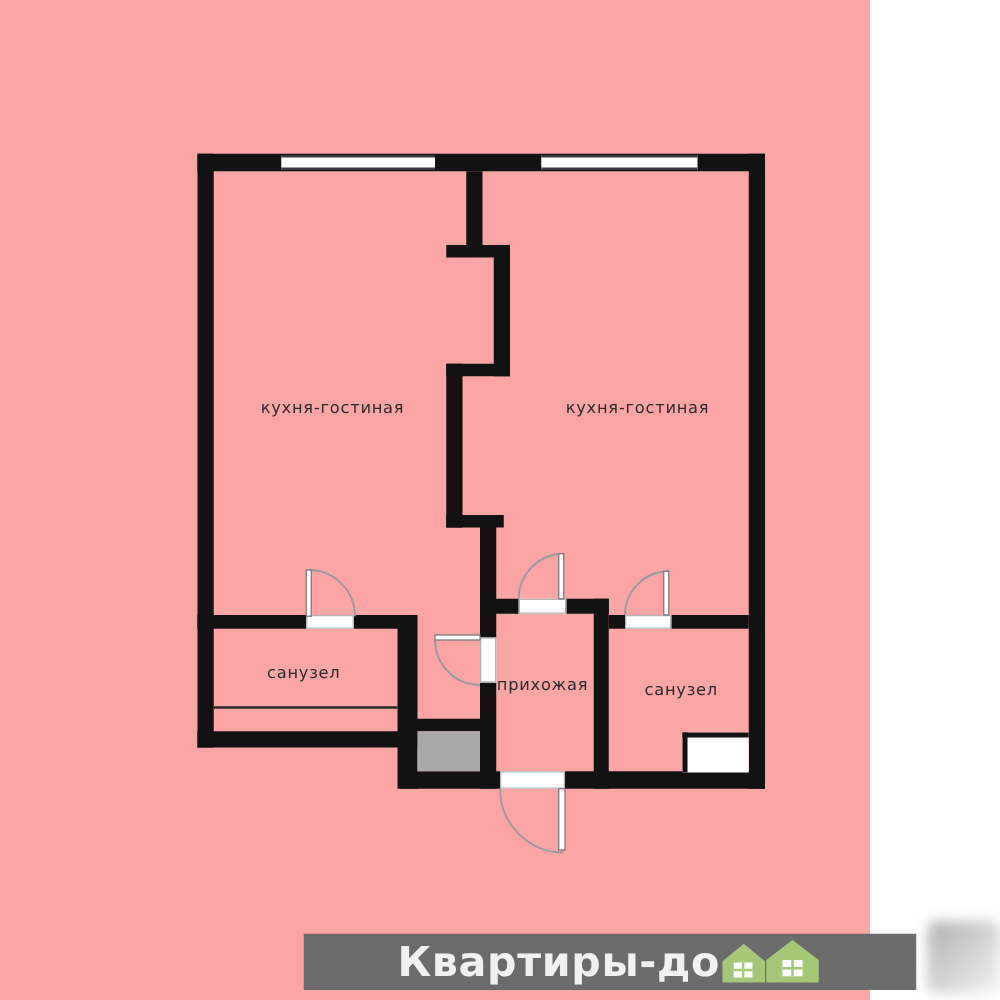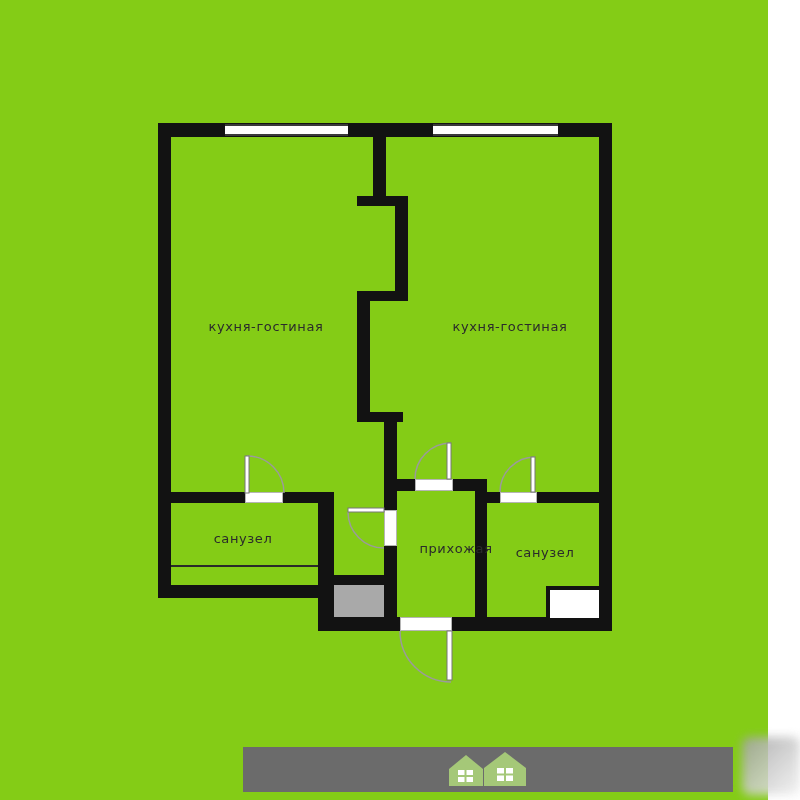--- a/index.html
+++ b/index.html
@@ -1,18 +1,18 @@
 <!DOCTYPE html>
 <html><head>
 <meta charset="utf-8">
 <style>
   html,body{margin:0;padding:0;}
   body{width:800px;height:800px;background:#ffffff;overflow:hidden;
        font-family:"DejaVu Sans","Liberation Sans",sans-serif;}
-  .canvas{position:relative;width:768px;height:800px;background:#84cc16;}
+  .canvas{position:relative;width:696px;height:800px;background:#fca5a5;}
 
   
   .wall{position:absolute;background:#121212;}
   .window{position:absolute;background:#fff;border-top:2px solid #3a3a3a;border-bottom:2px solid #3a3a3a;box-sizing:border-box;}
   .threshold{position:absolute;background:#fff;border:1px solid #b5b5b5;box-sizing:border-box;}
   .shaft{position:absolute;background:#a9a9a9;}
   .niche{position:absolute;background:#fff;border-left:4px solid #121212;border-top:4px solid #121212;box-sizing:border-box;}
   .thinline{position:absolute;background:#2a2a2a;}
   .doors{position:absolute;left:0;top:0;pointer-events:none;}
 
@@ -88,25 +88,26 @@
       <rect x="447" y="443" width="4" height="36"></rect>
       <rect x="531" y="457" width="4" height="35"></rect>
       <rect x="348" y="508" width="36" height="4"></rect>
       <rect x="447" y="631" width="5" height="49"></rect>
     </g>
   </svg>
 
   <div class="room-label" style="left:166px;top:319px;width:200px;">кухня-гостиная</div>
   <div class="room-label" style="left:410px;top:319px;width:200px;">кухня-гостиная</div>
   <div class="room-label" style="left:170px;top:531px;width:146px;">санузел</div>
-  <div class="room-label" style="left:395px;top:541px;width:78px;margin-left:22px;">прихожая</div>
+  <div class="room-label" style="left:395px;top:541px;width:78px;">прихожая</div>
   <div class="room-label" style="left:492px;top:545px;width:106px;">санузел</div>
 
   <div class="wm-bar">
     <div class="wm-text">
+      <span>Квартиры-до</span>
         <svg class="wm-houses" width="80" height="36" viewBox="0 0 80 36">
         <polygon points="1,17 18,3 35,17 35,34 1,34" fill="#a5c878"></polygon>
         <polygon points="36,16 57,0 78,16 78,34 36,34" fill="#a5c878"></polygon>
         <rect x="10" y="18" width="15" height="12" fill="#ffffff"></rect>
         <line x1="17.5" y1="18" x2="17.5" y2="30" stroke="#a5c878" stroke-width="2"></line>
         <line x1="10" y1="24" x2="25" y2="24" stroke="#a5c878" stroke-width="2"></line>
         <rect x="49" y="16" width="16" height="13" fill="#ffffff"></rect>
         <line x1="57" y1="16" x2="57" y2="29" stroke="#a5c878" stroke-width="2"></line>
         <line x1="49" y1="22.5" x2="65" y2="22.5" stroke="#a5c878" stroke-width="2"></line>
       </svg>

